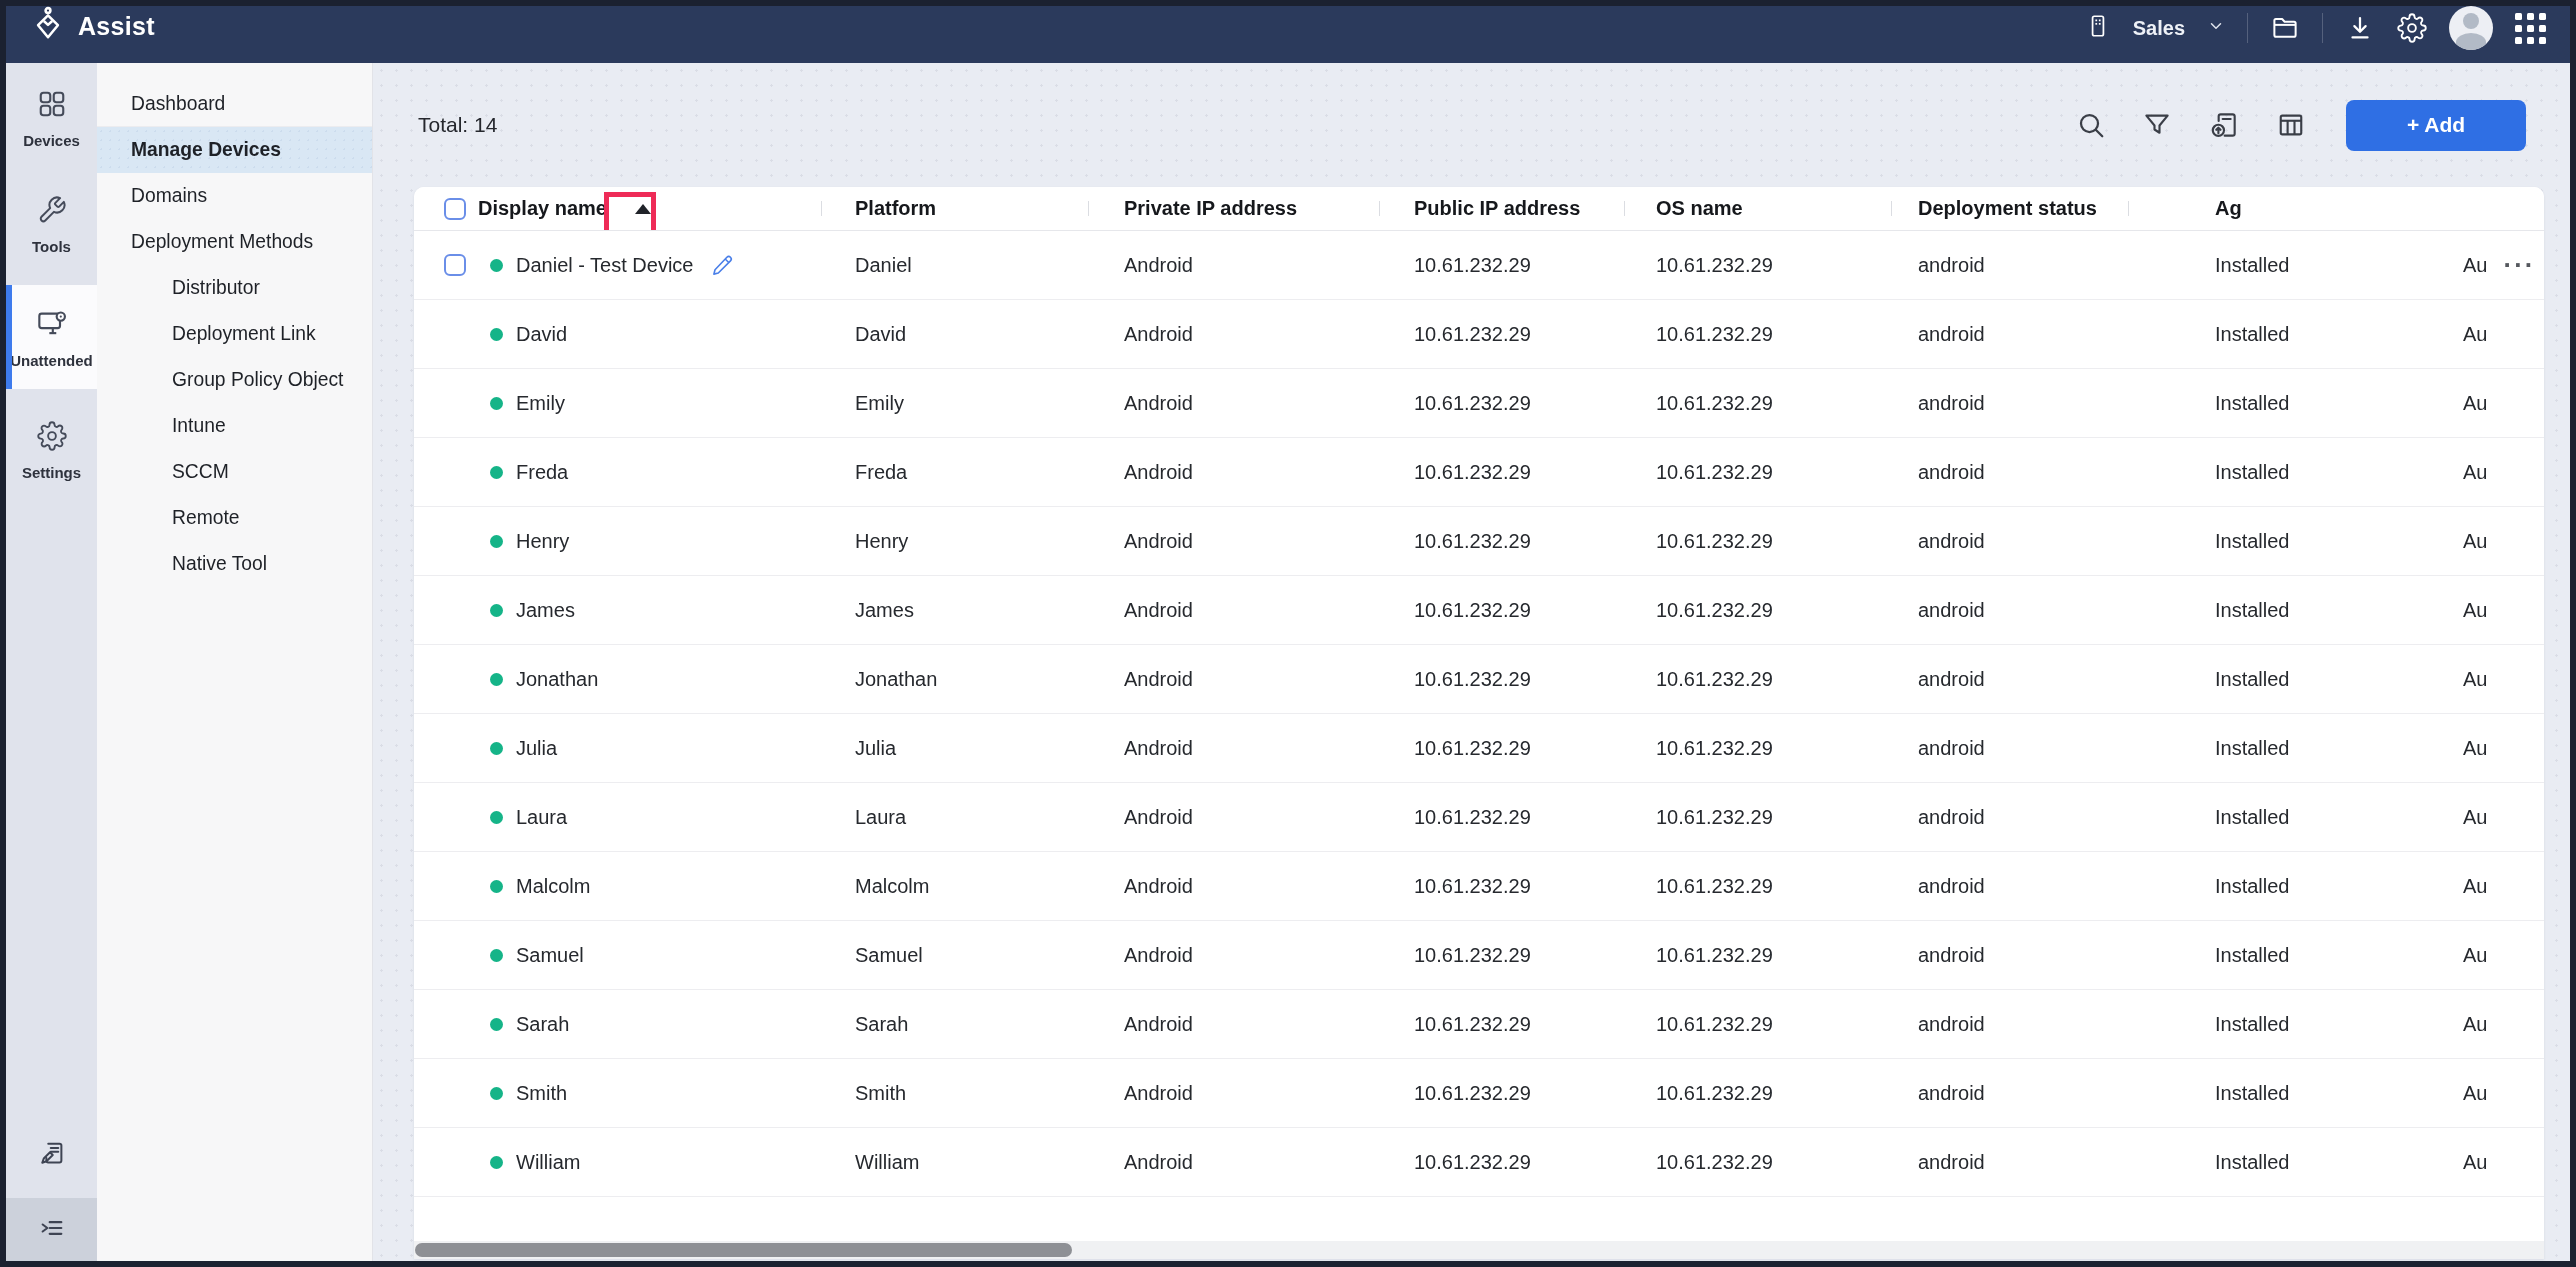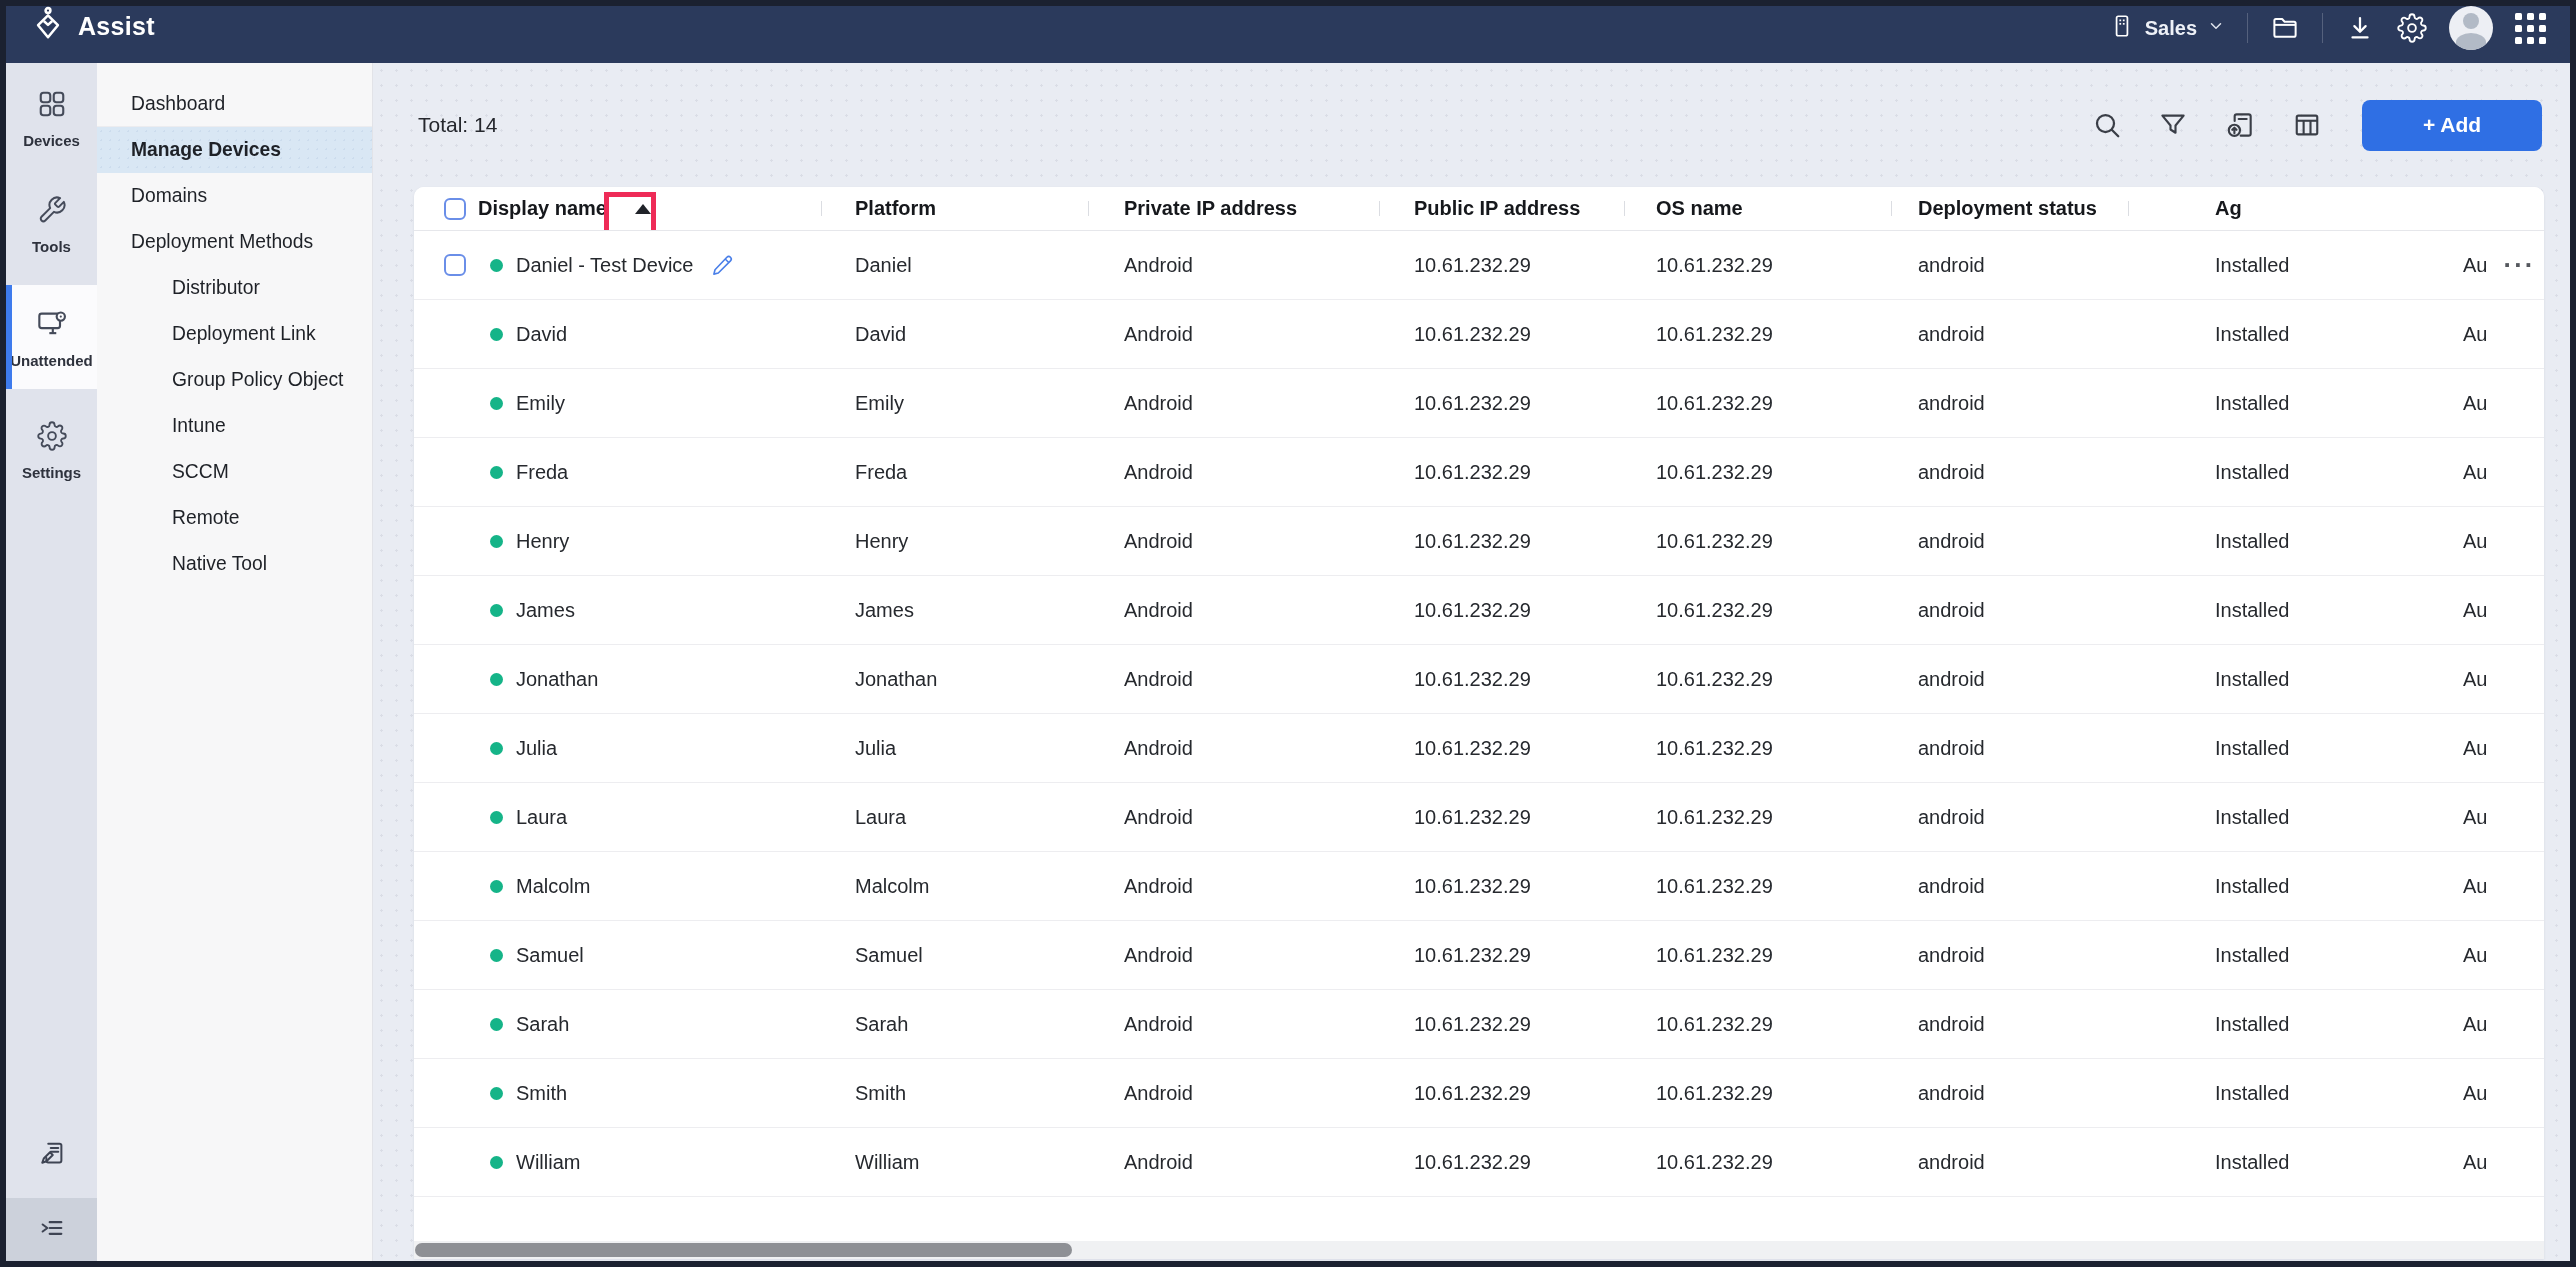--- a/index.html
+++ b/index.html
@@ -23,21 +23,21 @@
   .nav-item {
     position:relative; display:flex; align-items:center;
     padding:0 30px; font-size:20px; color:#e6eaf2; cursor:pointer; white-space:nowrap;
   }
   .nav-item.active { font-weight:600; color:#ffffff; }
   .nav-item.active::after {
     content:""; position:absolute; left:16px; right:16px; bottom:0; height:5px;
     background:#dde1ea; border-radius:3px 3px 0 0;
   }
   .topnav-right { margin-left:auto; display:flex; align-items:center; gap:22px; }
-  .portal { display:flex; align-items:center; gap:10px; font-size:20px; font-weight:600; cursor:pointer; }
+  .portal { display:flex; align-items:center; gap:22px; font-size:20px; font-weight:600; cursor:pointer; }
   .vdiv { width:1px; height:30px; background:#55617d; }
   .icon-btn { display:flex; align-items:center; justify-content:center; cursor:pointer; }
   .avatar { width:44px; height:44px; border-radius:50%; background:#edeff4; position:relative; overflow:hidden; cursor:pointer; }
   .avatar::before { content:""; position:absolute; top:7px; left:50%; transform:translateX(-50%);
     width:16px; height:16px; border-radius:50%; background:#b2bac6; }
   .avatar::after { content:""; position:absolute; top:27px; left:50%; transform:translateX(-50%);
     width:30px; height:18px; border-radius:50% 50% 0 0; background:#b2bac6; }
   .apps-grid { display:grid; grid-template-columns:repeat(3,7px); grid-gap:5px; cursor:pointer; }
   .apps-grid i { width:7px; height:7px; background:#ffffff; border-radius:1.5px; }
 
@@ -72,21 +72,21 @@
   .side-item.active {
     background:#d9e7f4; font-weight:700;
     background-image:radial-gradient(circle, #ccdced 1px, transparent 1px); background-size:9px 9px;
   }
 
   .main {
     position:absolute; left:368px; top:0; right:0; bottom:0; background:#e9ecf3;
     background-image:radial-gradient(circle, #dadde6 1.2px, transparent 1.2px);
     background-size:15px 15px;
   }
-  .toolbar { position:absolute; top:0; left:0; right:0; height:124px; display:flex; align-items:center; padding:0 28px 0 44px; }
+  .toolbar { position:absolute; top:0; left:0; right:16px; height:124px; display:flex; align-items:center; padding:0 28px 0 44px; }
   .total { font-size:21px; color:#25272d; }
   .toolbar-right { margin-left:auto; display:flex; align-items:center; gap:36px; }
   .add-btn {
     min-width:180px; height:51px; border:none; border-radius:8px; cursor:pointer;
     background:#2f6fe4; color:#ffffff; font-size:21px; font-weight:600;
     font-family:"Liberation Sans", sans-serif; margin-left:4px;
   }
 
   
   .card {

